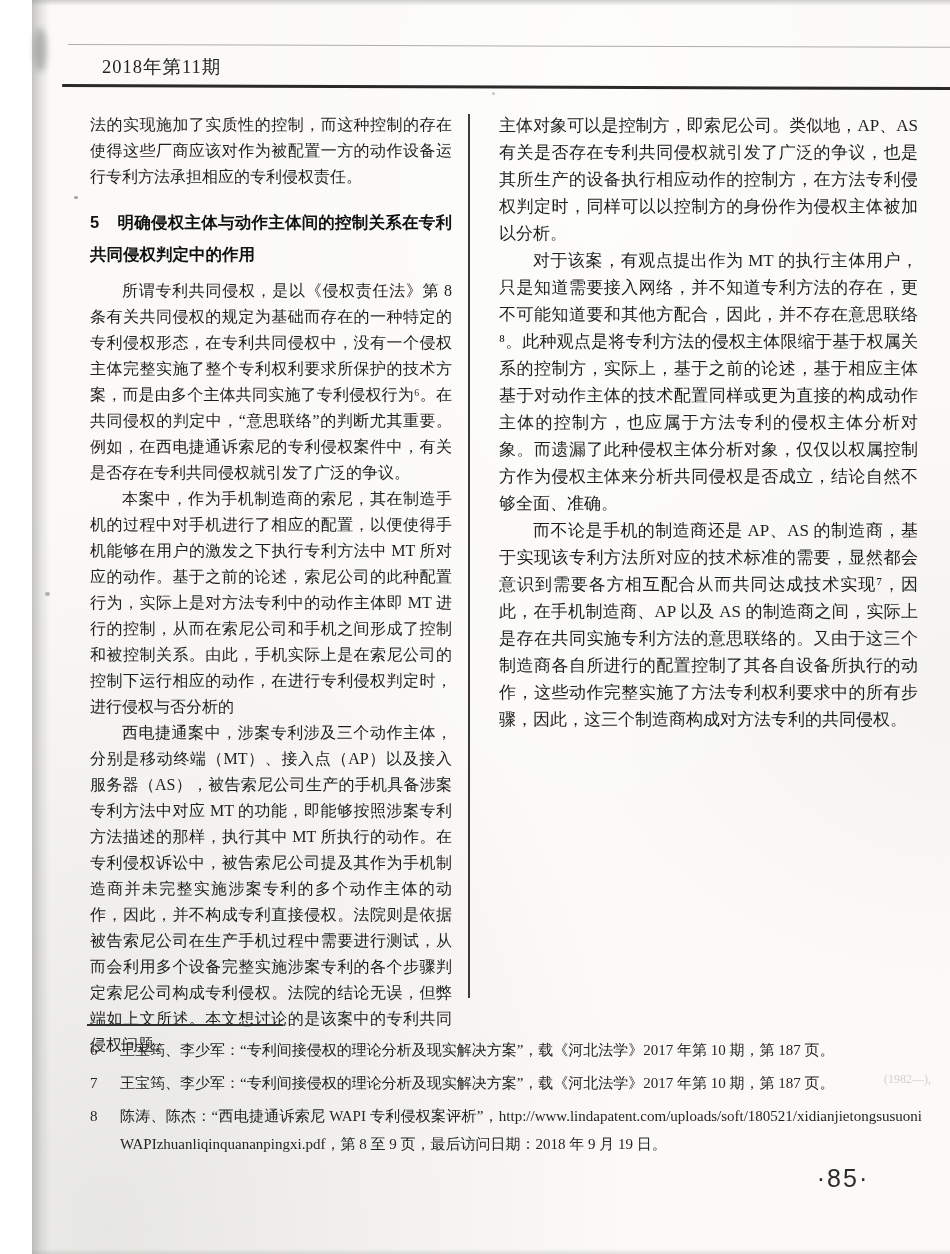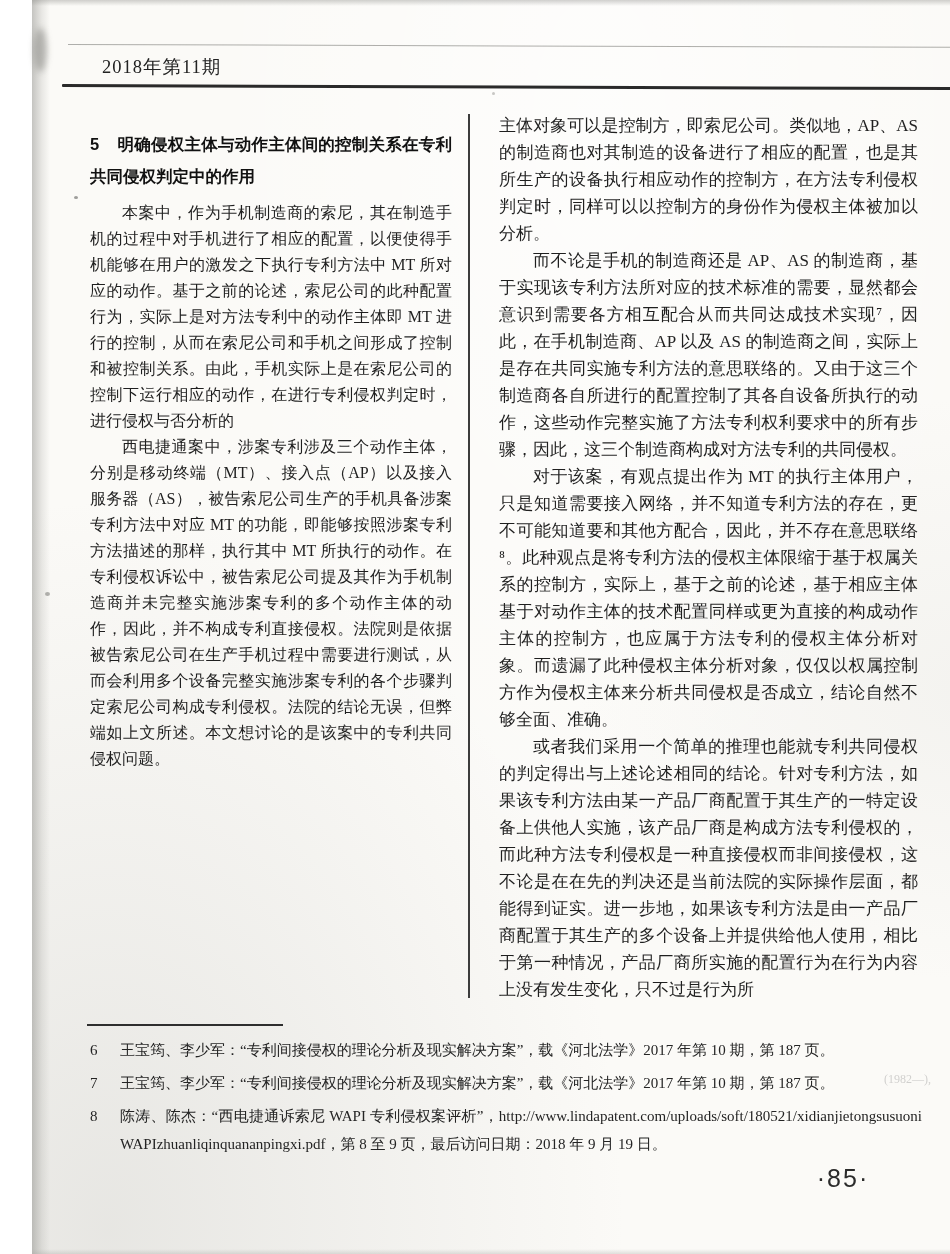--- a/index.html
+++ b/index.html
@@ -77,30 +77,31 @@
   <div class="speck2"></div>
   <div class="speck3"></div>
 
   <div class="rule-top"></div>
   <div class="journal-issue">2018年第11期</div>
   <div class="rule-header"></div>
 
   <div class="column-divider"></div>
 
   <section class="col col-left">
+    <p class="para no-indent">法的实现施加了实质性的控制，而这种控制的存在使得这些厂商应该对作为被配置一方的动作设备运行专利方法承担相应的专利侵权责任。</p>
     <h2 class="section-heading"><span class="heading-num">5</span><span>明确侵权主体与动作主体间的控制关系在专利共同侵权判定中的作用</span></h2>
+    <p class="para">所谓专利共同侵权，是以《侵权责任法》第 8 条有关共同侵权的规定为基础而存在的一种特定的专利侵权形态，在专利共同侵权中，没有一个侵权主体完整实施了整个专利权利要求所保护的技术方案，而是由多个主体共同实施了专利侵权行为⁶。在共同侵权的判定中，“意思联络”的判断尤其重要。例如，在西电捷通诉索尼的专利侵权案件中，有关是否存在专利共同侵权就引发了广泛的争议。</p>
     <p class="para">本案中，作为手机制造商的索尼，其在制造手机的过程中对手机进行了相应的配置，以便使得手机能够在用户的激发之下执行专利方法中 MT 所对应的动作。基于之前的论述，索尼公司的此种配置行为，实际上是对方法专利中的动作主体即 MT 进行的控制，从而在索尼公司和手机之间形成了控制和被控制关系。由此，手机实际上是在索尼公司的控制下运行相应的动作，在进行专利侵权判定时，进行侵权与否分析的</p>
     <p class="para">西电捷通案中，涉案专利涉及三个动作主体，分别是移动终端（MT）、接入点（AP）以及接入服务器（AS），被告索尼公司生产的手机具备涉案专利方法中对应 MT 的功能，即能够按照涉案专利方法描述的那样，执行其中 MT 所执行的动作。在专利侵权诉讼中，被告索尼公司提及其作为手机制造商并未完整实施涉案专利的多个动作主体的动作，因此，并不构成专利直接侵权。法院则是依据被告索尼公司在生产手机过程中需要进行测试，从而会利用多个设备完整实施涉案专利的各个步骤判定索尼公司构成专利侵权。法院的结论无误，但弊端如上文所述。本文想讨论的是该案中的专利共同侵权问题。</p>
   </section>
 
   <section class="col col-right">
-    <p class="para no-indent">主体对象可以是控制方，即索尼公司。类似地，AP、AS 的制造商也对其制造的设备进行了相应的配置，也是其所生产的设备执行相应动作的控制方，在方法专利侵权判定时，同样可以以控制方的身份作为侵权主体被加以分析。</p>
+    <p class="para no-indent">主体对象可以是控制方，即索尼公司。类似地，AP、AS 有关是否存在专利共同侵权就引发了广泛的争议，也是其所生产的设备执行相应动作的控制方，在方法专利侵权判定时，同样可以以控制方的身份作为侵权主体被加以分析。</p>
+    <p class="para">对于该案，有观点提出作为 MT 的执行主体用户，只是知道需要接入网络，并不知道专利方法的存在，更不可能知道要和其他方配合，因此，并不存在意思联络⁸。此种观点是将专利方法的侵权主体限缩于基于权属关系的控制方，实际上，基于之前的论述，基于相应主体基于对动作主体的技术配置同样或更为直接的构成动作主体的控制方，也应属于方法专利的侵权主体分析对象。而遗漏了此种侵权主体分析对象，仅仅以权属控制方作为侵权主体来分析共同侵权是否成立，结论自然不够全面、准确。</p>
     <p class="para">而不论是手机的制造商还是 AP、AS 的制造商，基于实现该专利方法所对应的技术标准的需要，显然都会意识到需要各方相互配合从而共同达成技术实现⁷，因此，在手机制造商、AP 以及 AS 的制造商之间，实际上是存在共同实施专利方法的意思联络的。又由于这三个制造商各自所进行的配置控制了其各自设备所执行的动作，这些动作完整实施了方法专利权利要求中的所有步骤，因此，这三个制造商构成对方法专利的共同侵权。</p>
-    <p class="para">对于该案，有观点提出作为 MT 的执行主体用户，只是知道需要接入网络，并不知道专利方法的存在，更不可能知道要和其他方配合，因此，并不存在意思联络⁸。此种观点是将专利方法的侵权主体限缩于基于权属关系的控制方，实际上，基于之前的论述，基于相应主体基于对动作主体的技术配置同样或更为直接的构成动作主体的控制方，也应属于方法专利的侵权主体分析对象。而遗漏了此种侵权主体分析对象，仅仅以权属控制方作为侵权主体来分析共同侵权是否成立，结论自然不够全面、准确。</p>
-    <p class="para">或者我们采用一个简单的推理也能就专利共同侵权的判定得出与上述论述相同的结论。针对专利方法，如果该专利方法由某一产品厂商配置于其生产的一特定设备上供他人实施，该产品厂商是构成方法专利侵权的，而此种方法专利侵权是一种直接侵权而非间接侵权，这不论是在在先的判决还是当前法院的实际操作层面，都能得到证实。进一步地，如果该专利方法是由一产品厂商配置于其生产的多个设备上并提供给他人使用，相比于第一种情况，产品厂商所实施的配置行为在行为内容上没有发生变化，只不过是行为所</p>
   </section>
 
   <div class="fn-sep"></div>
 
   <div class="footnotes">
     <div class="fn">
       <span class="fn-num">6</span>
       <span class="fn-text">王宝筠、李少军：“专利间接侵权的理论分析及现实解决方案”，载《河北法学》2017 年第 10 期，第 187 页。</span>
     </div>
     <div class="fn">

